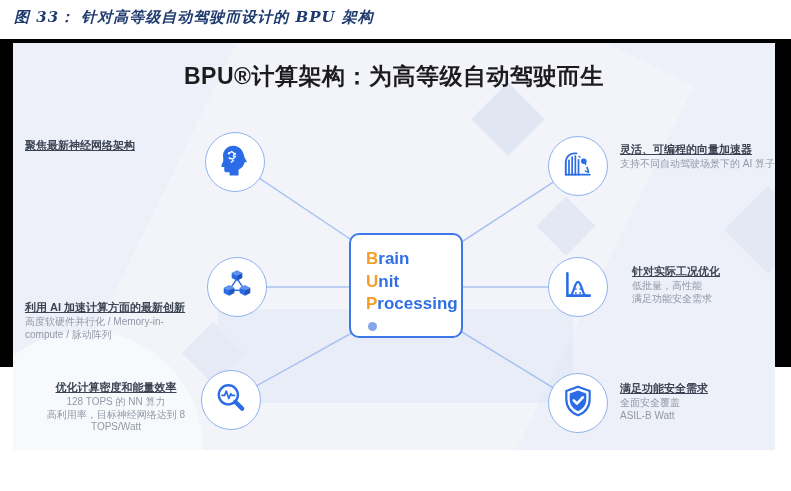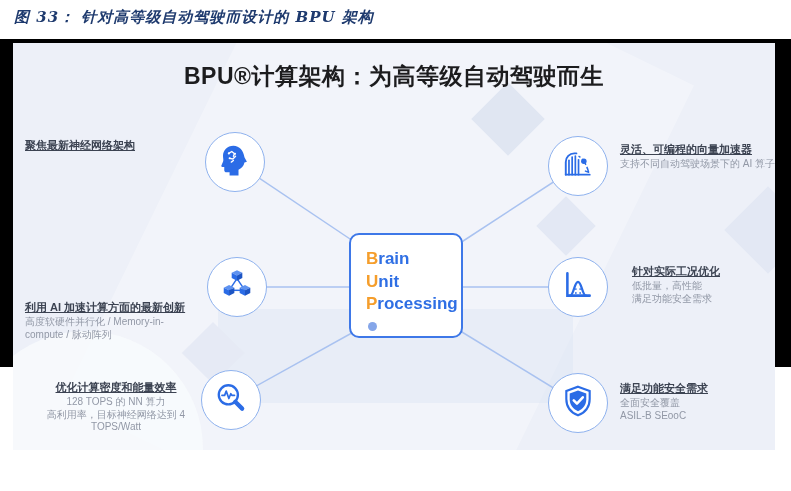--- a/index.html
+++ b/index.html
@@ -220,33 +220,33 @@
       <div class="heading">聚焦最新神经网络架构</div>
     </div>
     <div class="node-text t-l t-lm">
       <div class="heading">利用 AI 加速计算方面的最新创新</div>
       <div class="body-line">高度软硬件并行化 / Memory-in-</div>
       <div class="body-line">compute / 脉动阵列</div>
     </div>
     <div class="node-text t-l t-lb">
       <div class="heading">优化计算密度和能量效率</div>
       <div class="body-line">128 TOPS 的 NN 算力</div>
-      <div class="body-line">高利用率，目标神经网络达到 4</div>
+      <div class="body-line">高利用率，目标神经网络达到 8</div>
       <div class="body-line">TOPS/Watt</div>
     </div>
 
     <div class="node-text t-r t-rt">
       <div class="heading">灵活、可编程的向量加速器</div>
       <div class="body-line">支持不同自动驾驶场景下的 AI 算子</div>
     </div>
     <div class="node-text t-r t-rm">
       <div class="heading">针对实际工况优化</div>
       <div class="body-line">低批量，高性能</div>
       <div class="body-line">满足功能安全需求</div>
     </div>
     <div class="node-text t-r t-rb">
       <div class="heading">满足功能安全需求</div>
       <div class="body-line">全面安全覆盖</div>
-      <div class="body-line">ASIL-B SEooC</div>
+      <div class="body-line">ASIL-B Watt</div>
     </div>
 
   </div>
 </div>
 
 </body></html>

